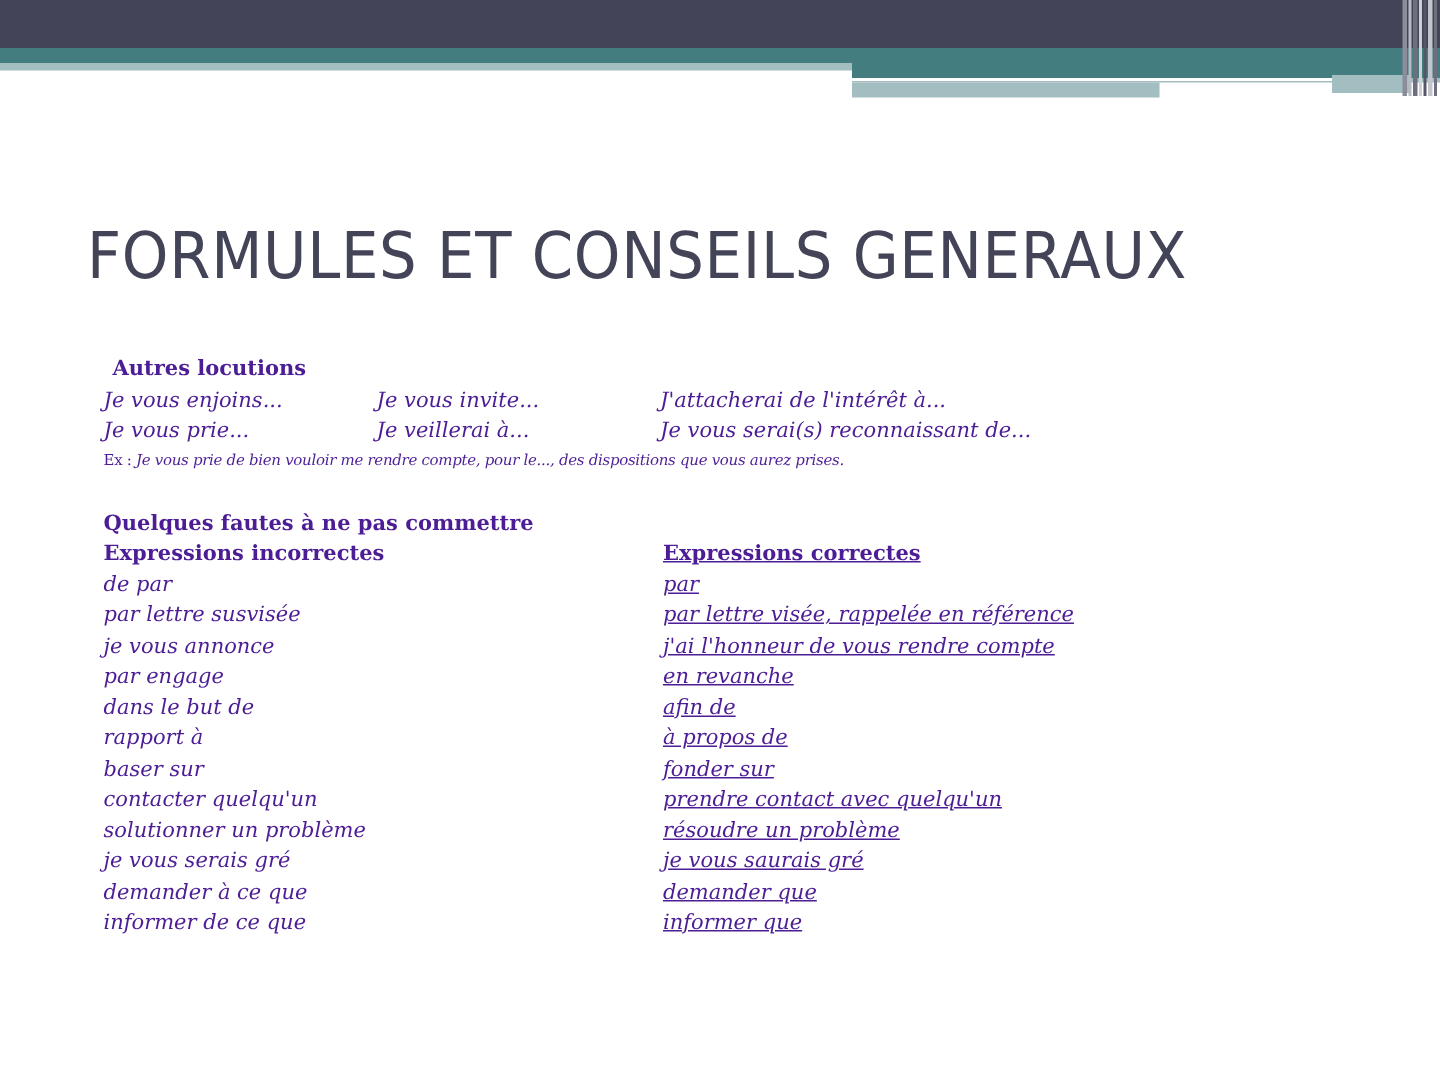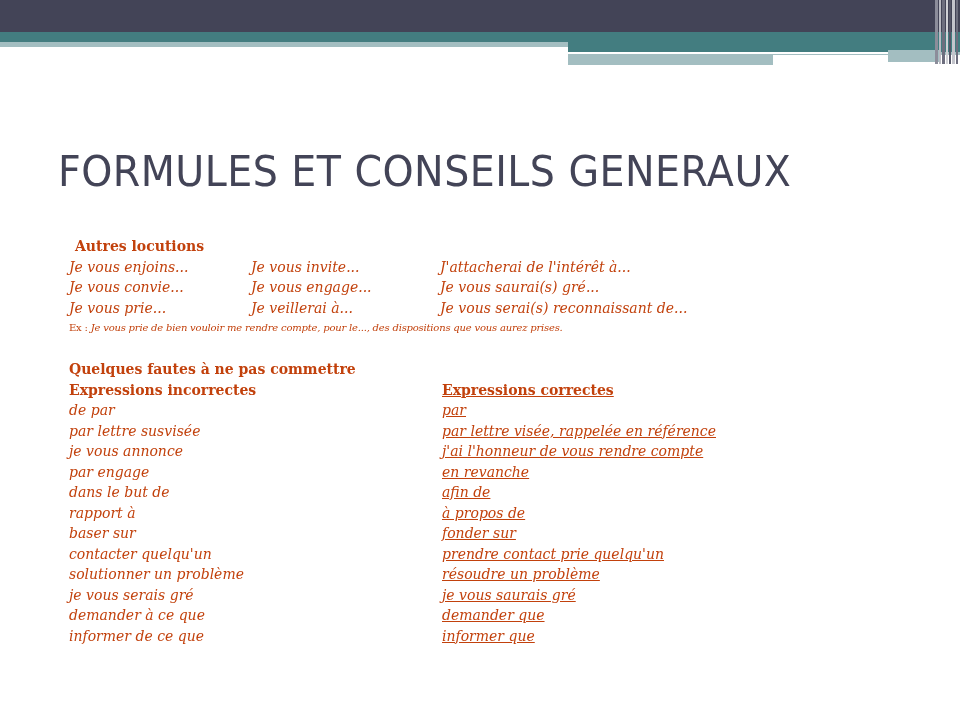--- a/index.html
+++ b/index.html
@@ -9,21 +9,21 @@
   .b-teal { left:0; top:32px; width:960px; height:10px; background:#437d80; }
   .b-teal2 { left:568px; top:42px; width:392px; height:10px; background:#437d80; }
   .b-light1 { left:0; top:42px; width:568px; height:5px; background:#a3bec1; }
   .b-light2 { left:568px; top:52px; width:392px; height:3px; background:#a3bec1; }
   .b-white { left:568px; top:52px; width:320px; height:2px; background:#ffffff; }
   .b-light3 { left:568px; top:55px; width:205px; height:10px; background:#a3bec1; }
   .b-light4 { left:888px; top:50px; width:52px; height:12px; background:#a3bec1; }
   .stripes { position:absolute; left:935px; top:0; width:25px; height:64px; }
   .stripes div { position:absolute; top:0; height:64px; }
   .title { position:absolute; left:58px; top:146px; font-family:"DejaVu Sans", sans-serif; font-size:43px; color:#434457; letter-spacing:0.5px; white-space:nowrap; transform:scaleX(0.92); transform-origin:left; }
-  .content { position:absolute; left:69px; top:236px; font-family:"DejaVu Serif", serif; font-size:14px; color:#c2410c; line-height:20.5px; }
+  .content { position:absolute; left:69px; top:236px; font-family:"DejaVu Serif", serif; font-size:14px; color:#4c1d95; line-height:20.5px; }
   .line { height:20.5px; white-space:nowrap; position:relative; }
   .bold { font-weight:bold; }
   .ital { font-style:italic; }
   .c1 { position:absolute; left:0;text-align:center; }
   .c2 { position:absolute; left:182px; }
   .c3 { position:absolute; left:371px; }
   .cR { position:absolute; left:373px;text-decoration:underline; }
   .indent { padding-left:6px; }
   .gap { height:20.5px; }
   .condensed { font-size:10px; letter-spacing:-0.2px; }
@@ -53,25 +53,20 @@
 
 <div class="title">FORMULES ET CONSEILS GENERAUX</div>
 
 <div class="content">
   <div class="line bold indent">Autres locutions</div>
 
   <div class="line ital">
     <span class="c1">Je vous enjoins...</span>
     <span class="c2">Je vous invite...</span>
     <span class="c3">J'attacherai de l'intérêt à...</span>
-  </div>
-  <div class="line ital">
-    <span class="c1">Je vous convie...</span>
-    <span class="c2">Je vous engage...</span>
-    <span class="c3">Je vous saurai(s) gré...</span>
   </div>
   <div class="line ital">
     <span class="c1">Je vous prie...</span>
     <span class="c2">Je veillerai à...</span>
     <span class="c3">Je vous serai(s) reconnaissant de...</span>
   </div>
   <div class="line condensed">
     <span>Ex : </span><span class="ital">Je vous prie de bien vouloir me rendre compte, pour le..., des dispositions que vous aurez prises.</span>
   </div>
 
@@ -106,21 +101,21 @@
   <div class="line ital">
       <span class="c1">rapport à</span>
       <span class="cR">à propos de</span>
     </div>
   <div class="line ital">
       <span class="c1">baser sur</span>
       <span class="cR">fonder sur</span>
     </div>
   <div class="line ital">
       <span class="c1">contacter quelqu'un</span>
-      <span class="cR">prendre contact prie quelqu'un</span>
+      <span class="cR">prendre contact avec quelqu'un</span>
     </div>
   <div class="line ital">
       <span class="c1">solutionner un problème</span>
       <span class="cR">résoudre un problème</span>
     </div>
   <div class="line ital">
       <span class="c1">je vous serais gré</span>
       <span class="cR">je vous saurais gré</span>
     </div>
   <div class="line ital">

